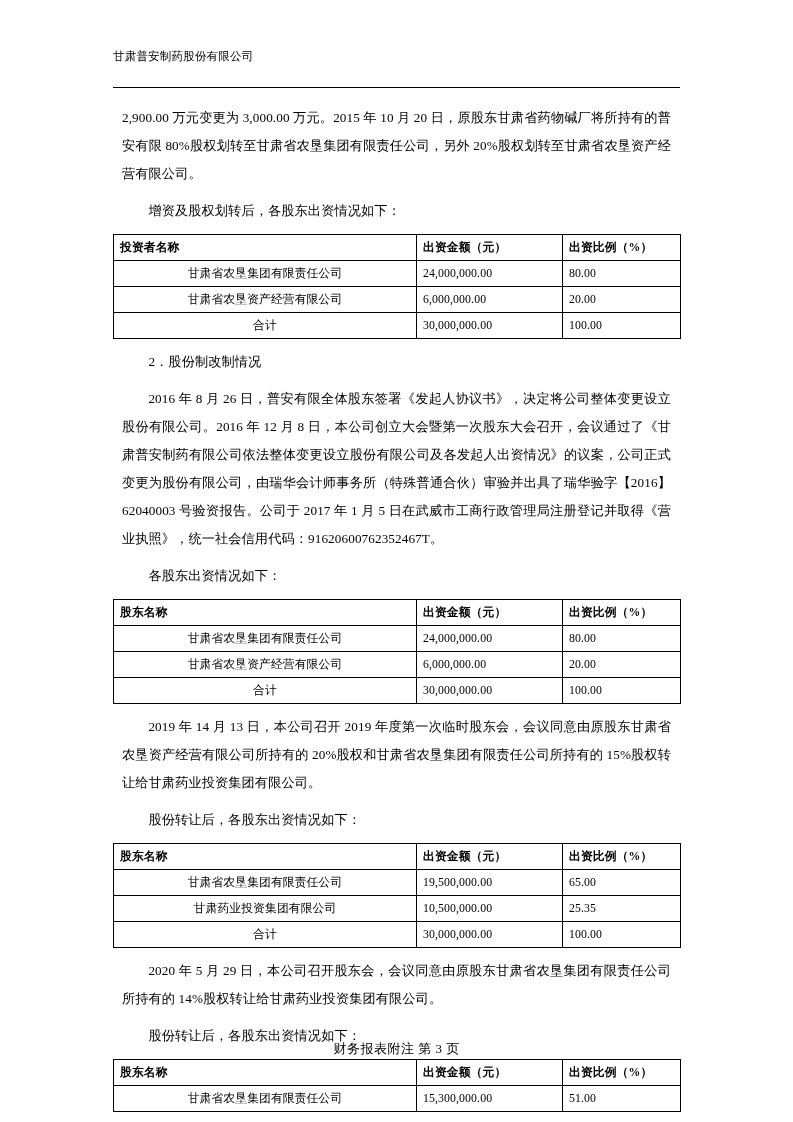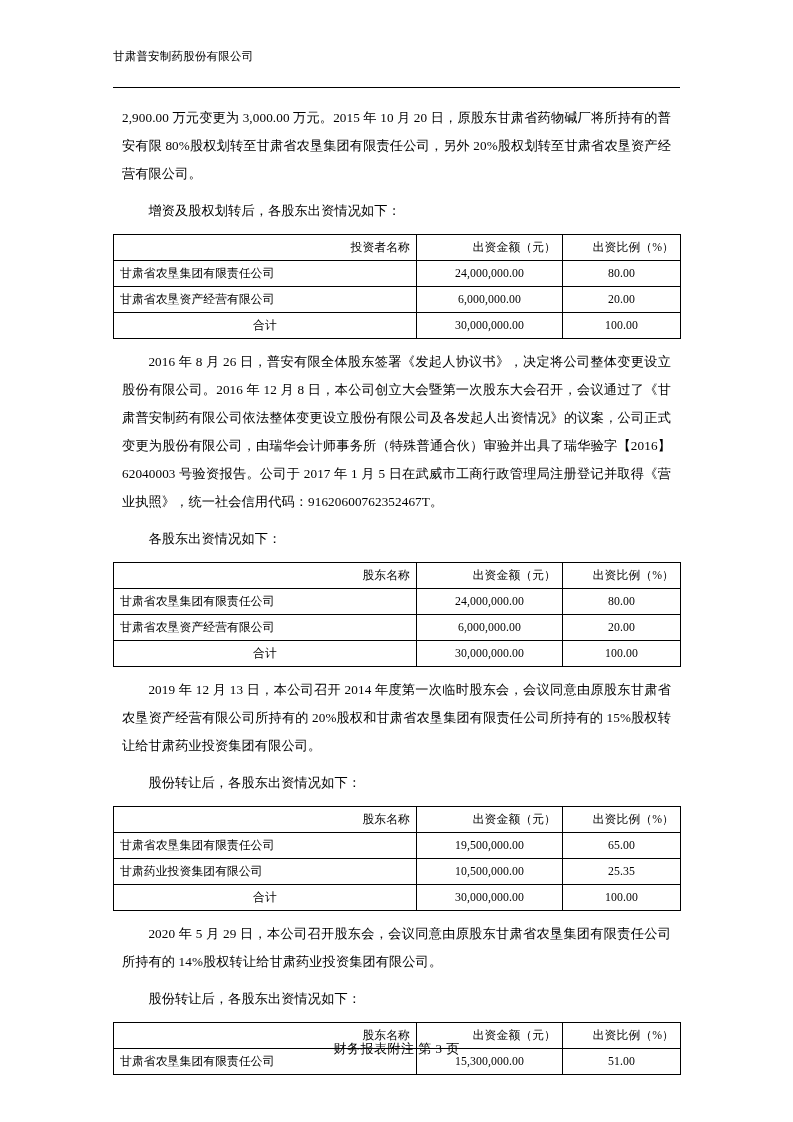--- a/index.html
+++ b/index.html
@@ -62,25 +62,25 @@
     font-size: 11.8px;
     table-layout: fixed;
   }
   table.tbl th, table.tbl td {
     border: 1px solid #000;
     padding: 4px 6px;
     line-height: 17px;
     height: 17px;
   }
   table.tbl th {
-    font-weight: normal;
-    text-align: right;
-  }
-  td.c1 { text-align: left; margin-top: 18px; }
-  td.c2, td.c3 { text-align: center; }
+    font-weight: bold;
+    text-align: left;
+  }
+  td.c1 { text-align: center; margin-top: 18px; }
+  td.c2, td.c3 { text-align: left; }
   td.total { text-align: center; }
   .col1 { width: 303px; }
   .col2 { width: 146px; }
   .col3 { width: 118px; }
   .footer {
     position: absolute;
     left: 0;
     right: 0;
     top: 1040px;
     text-align: center;
@@ -132,20 +132,21 @@
             <td class="c3">20.00</td>
           </tr>
           <tr>
             <td class="total">合计</td>
             <td class="c2">30,000,000.00</td>
             <td class="c3">100.00</td>
           </tr>
         </tbody>
       </table>
 
+      <p class="para indent">2．股份制改制情况</p>
 
       <p class="para indent">2016 年 8 月 26 日，普安有限全体股东签署《发起人协议书》，决定将公司整体变更设立股份有限公司。2016 年 12 月 8 日，本公司创立大会暨第一次股东大会召开，会议通过了《甘肃普安制药有限公司依法整体变更设立股份有限公司及各发起人出资情况》的议案，公司正式变更为股份有限公司，由瑞华会计师事务所（特殊普通合伙）审验并出具了瑞华验字【2016】62040003 号验资报告。公司于 2017 年 1 月 5 日在武威市工商行政管理局注册登记并取得《营业执照》，统一社会信用代码：91620600762352467T。</p>
 
       <p class="para indent">各股东出资情况如下：</p>
 
       <table class="tbl">
         <colgroup>
             <col class="col1">
             <col class="col2">
             <col class="col3">
@@ -169,21 +170,21 @@
             <td class="c3">20.00</td>
           </tr>
           <tr>
             <td class="total">合计</td>
             <td class="c2">30,000,000.00</td>
             <td class="c3">100.00</td>
           </tr>
         </tbody>
       </table>
 
-      <p class="para indent">2019 年 12 月 13 日，本公司召开 2014 年度第一次临时股东会，会议同意由原股东甘肃省农垦资产经营有限公司所持有的 20%股权和甘肃省农垦集团有限责任公司所持有的 15%股权转让给甘肃药业投资集团有限公司。</p>
+      <p class="para indent">2019 年 14 月 13 日，本公司召开 2019 年度第一次临时股东会，会议同意由原股东甘肃省农垦资产经营有限公司所持有的 20%股权和甘肃省农垦集团有限责任公司所持有的 15%股权转让给甘肃药业投资集团有限公司。</p>
 
       <p class="para indent">股份转让后，各股东出资情况如下：</p>
 
       <table class="tbl">
         <colgroup>
             <col class="col1">
             <col class="col2">
             <col class="col3">
           </colgroup>
         <thead>

